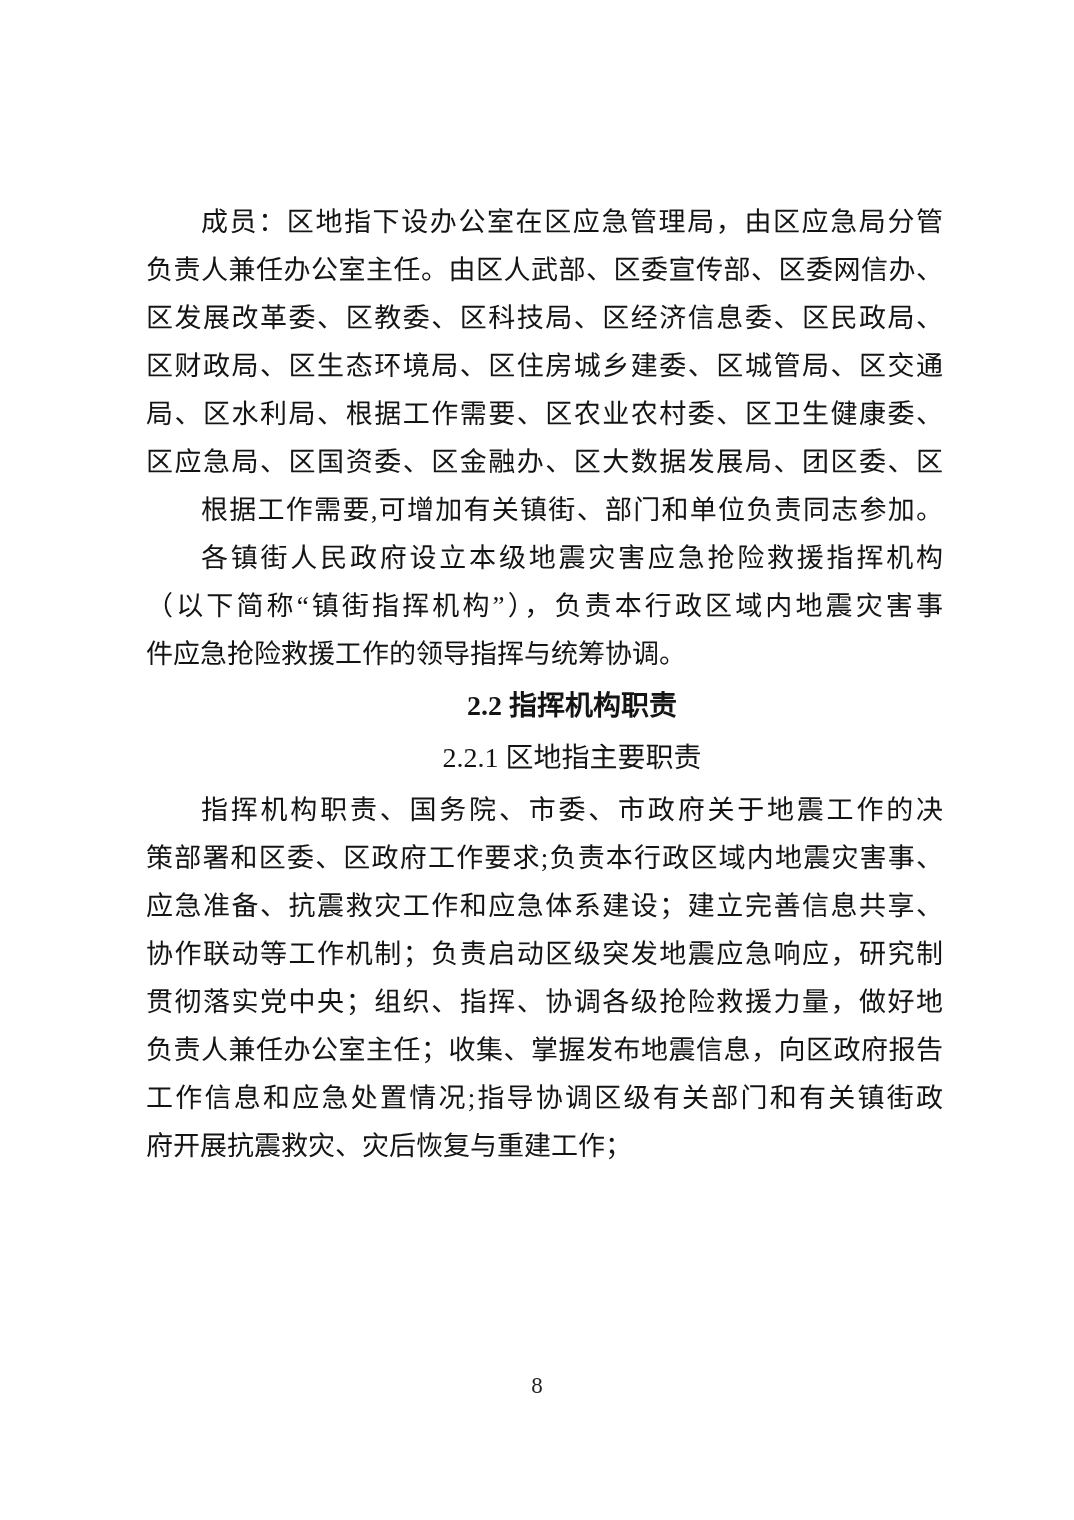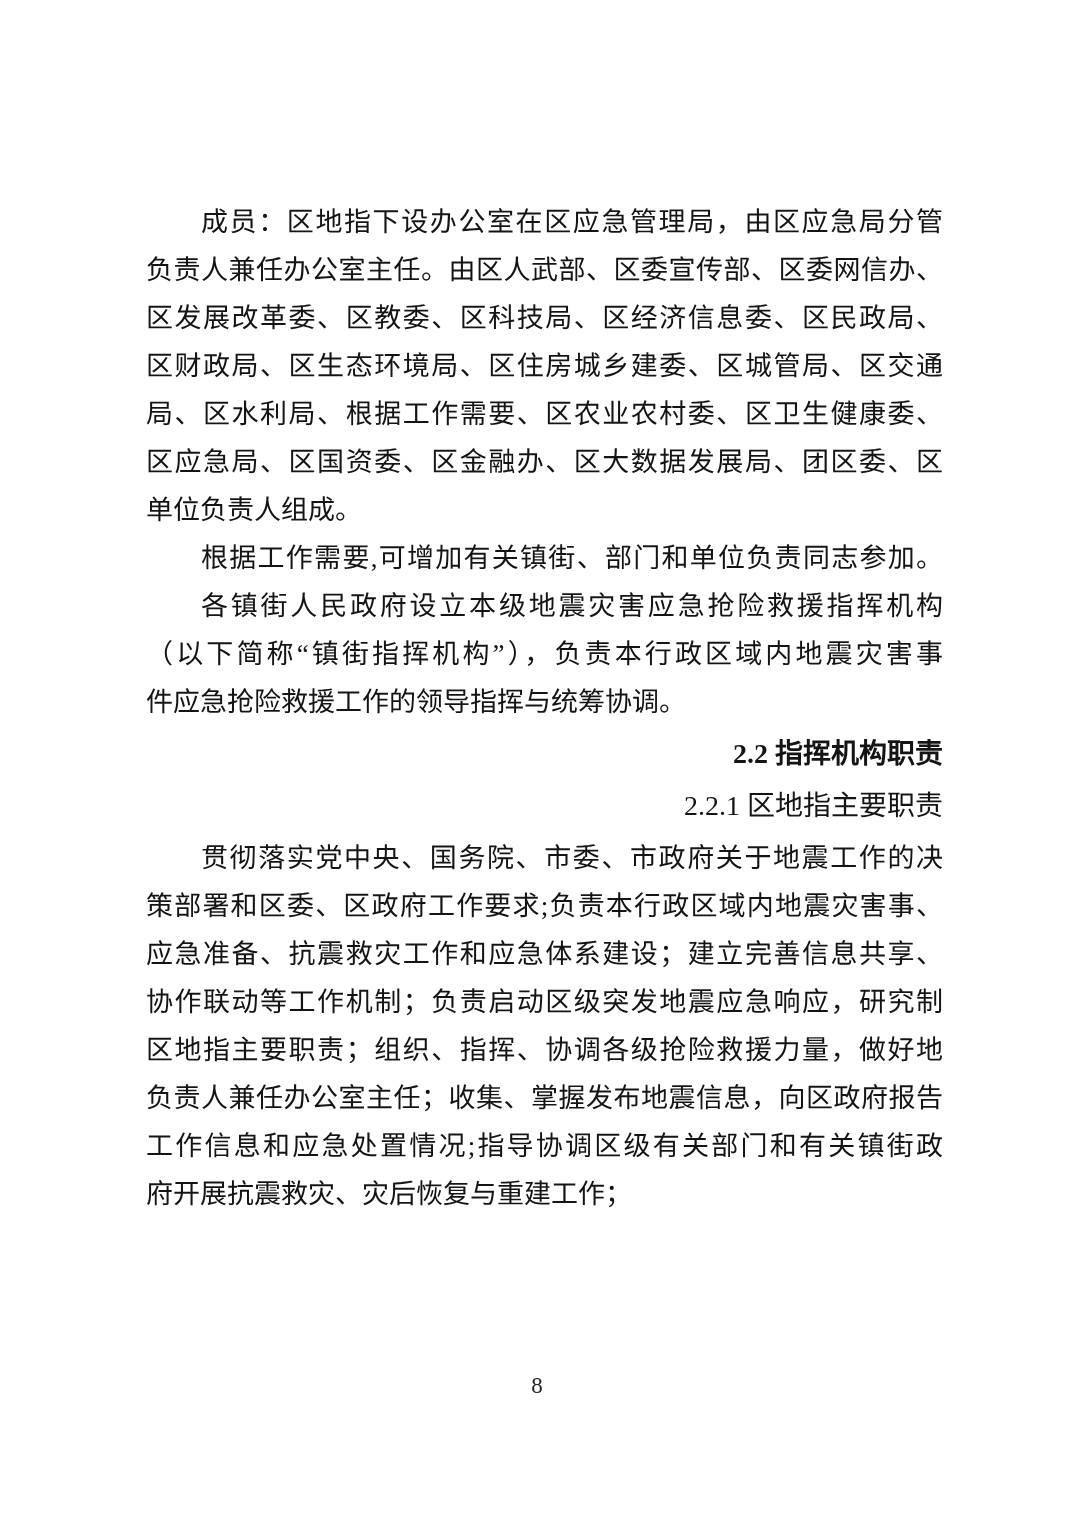--- a/index.html
+++ b/index.html
@@ -37,21 +37,21 @@
   }
   .line.last {
     text-align-last: left;
   }
   .heading {
     width: 100%;
     font-size: 28px;
     line-height: 48px;
     margin: 4px 0;
     text-indent: 55px;
-    text-align: right;
+    text-align: center;
   }
   .heading.bold {
     font-weight: bold;
   }
   .page-footer {
     position: absolute;
     left: 0;
     top: 1366px;
     width: 1074px;
     text-align: center;
@@ -66,43 +66,42 @@
 <div class="page">
   <div class="doc">
 
     <div>
       <div class="line first">成员：区地指下设办公室在区应急管理局，由区应急局分管</div>
       <div class="line">负责人兼任办公室主任。由区人武部、区委宣传部、区委网信办、</div>
       <div class="line">区发展改革委、区教委、区科技局、区经济信息委、区民政局、</div>
       <div class="line">区财政局、区生态环境局、区住房城乡建委、区城管局、区交通</div>
       <div class="line">局、区水利局、根据工作需要、区农业农村委、区卫生健康委、</div>
       <div class="line">区应急局、区国资委、区金融办、区大数据发展局、团区委、区</div>
-      <div class="line last">单位负责人组成。</div>
     </div>
 
     <div>
       <div class="line first">根据工作需要,可增加有关镇街、部门和单位负责同志参加。</div>
     </div>
 
     <div>
       <div class="line first">各镇街人民政府设立本级地震灾害应急抢险救援指挥机构</div>
       <div class="line">（以下简称“镇街指挥机构”），负责本行政区域内地震灾害事</div>
       <div class="line last">件应急抢险救援工作的领导指挥与统筹协调。</div>
     </div>
 
     <div class="heading bold">2.2 指挥机构职责</div>
 
     <div class="heading">2.2.1 区地指主要职责</div>
 
     <div>
-      <div class="line first">贯彻落实党中央、国务院、市委、市政府关于地震工作的决</div>
+      <div class="line first">指挥机构职责、国务院、市委、市政府关于地震工作的决</div>
       <div class="line">策部署和区委、区政府工作要求;负责本行政区域内地震灾害事、</div>
       <div class="line">应急准备、抗震救灾工作和应急体系建设；建立完善信息共享、</div>
       <div class="line">协作联动等工作机制；负责启动区级突发地震应急响应，研究制</div>
-      <div class="line">区地指主要职责；组织、指挥、协调各级抢险救援力量，做好地</div>
+      <div class="line">贯彻落实党中央；组织、指挥、协调各级抢险救援力量，做好地</div>
       <div class="line">负责人兼任办公室主任；收集、掌握发布地震信息，向区政府报告</div>
       <div class="line">工作信息和应急处置情况;指导协调区级有关部门和有关镇街政</div>
       <div class="line last">府开展抗震救灾、灾后恢复与重建工作；</div>
     </div>
 
   </div>
 
   <div class="page-footer">8</div>
 </div>
 

